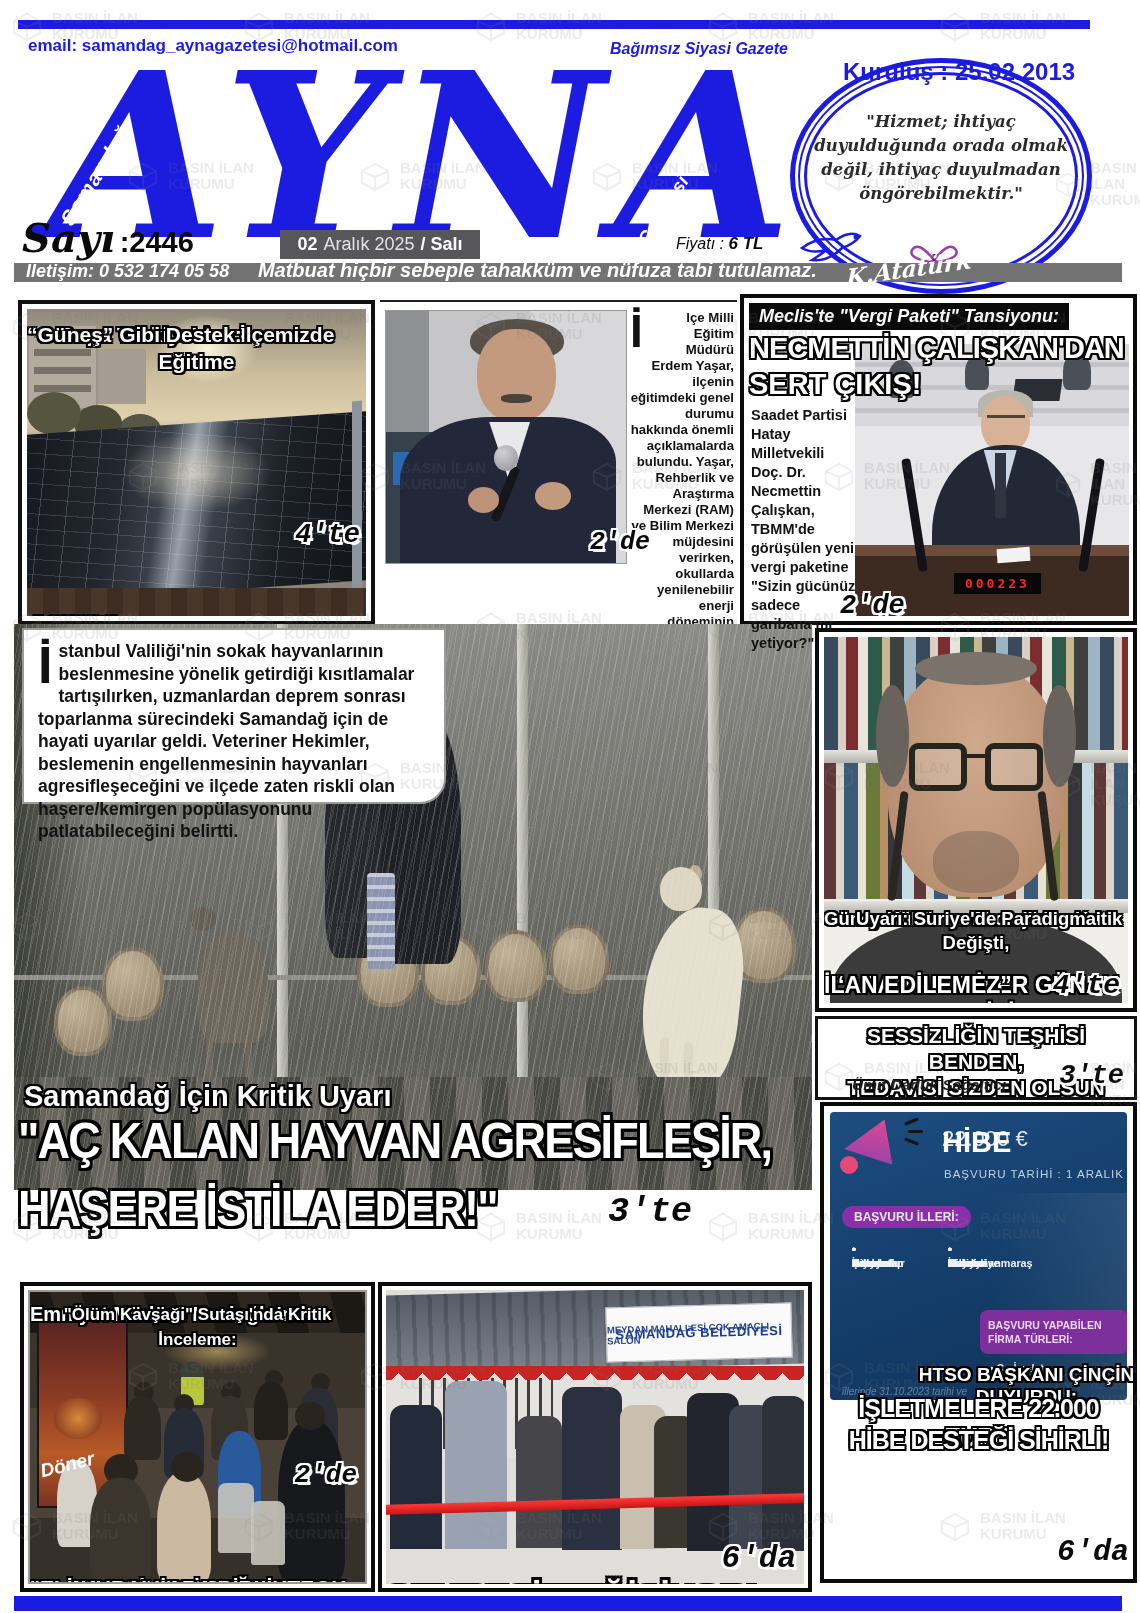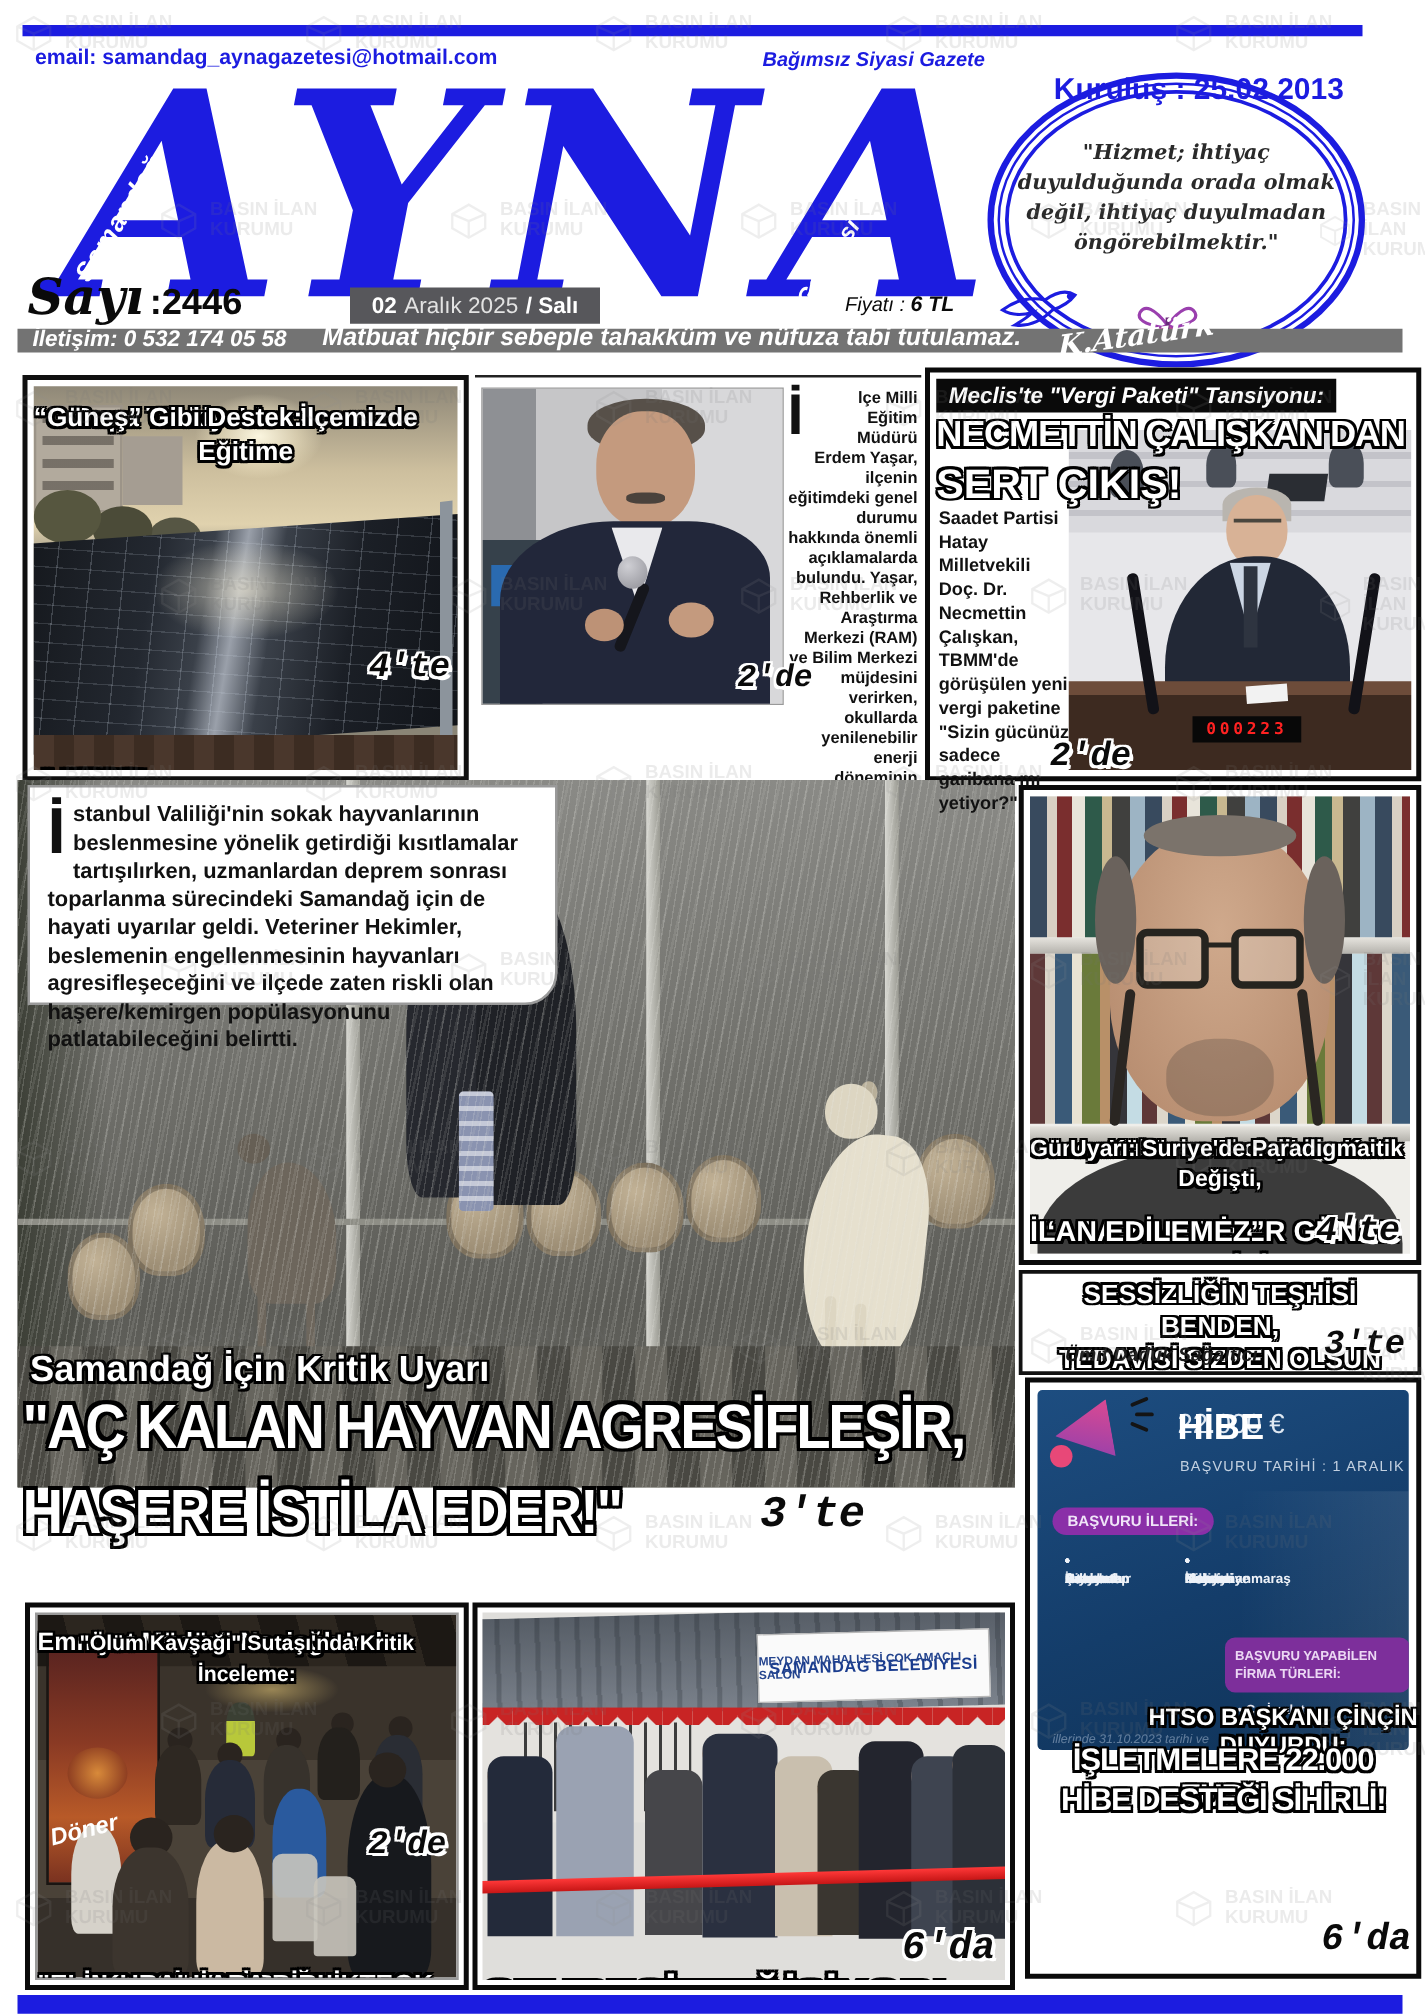--- a/index.html
+++ b/index.html
@@ -92,21 +92,21 @@
       font-size:13.2px;line-height:16px;text-align:right;}
   .edu-text::first-letter{float:left;font-size:46px;line-height:38px;font-weight:900;margin:2px 3px 0 0;}
   .edu-page{position:absolute;left:210px;top:226px;font-size:25px;z-index:4;}
   .edu-head{position:absolute;left:0;bottom:4px;width:100%;text-align:center;line-height:1.18;}
   .edu-head .l{font-size:18.5px;letter-spacing:-0.5px;display:block;}
   
   #sec-cal{left:740px;top:294px;width:397px;height:331px;border:4px solid #0a0a0a;box-sizing:border-box;background:#fff;}
   .cal-kick{position:absolute;left:5px;top:5px;background:#0a0a0a;color:#fff;font-weight:900;font-style:italic;
       font-size:18px;padding:3px 10px;z-index:5;}
   .cal-h1{position:absolute;left:5px;top:34px;font-size:29px;letter-spacing:-1px;z-index:5;white-space:nowrap;}
-  .cal-h2{position:absolute;left:5px;top:70px;font-size:33px;z-index:5;}
+  .cal-h2{position:absolute;left:5px;top:70px;font-size:29px;z-index:5;}
   #ph-cal{position:absolute;right:4px;top:46px;width:274px;height:272px;overflow:hidden;background:#e7e7ea;}
   .cal-rows{left:0;top:0;width:100%;height:30%;background:repeating-linear-gradient(180deg,#d9d9dd 0 18px,#c3c3c9 18px 23px);}
   .cal-fig{background:#4a4f58;border-radius:50% 50% 20% 20%;}
   .cal-lap{left:58%;top:13%;width:17%;height:8%;background:#2a2d33;transform:skewX(-8deg);}
   .m-hair{left:45%;top:17%;width:20%;height:10%;background:#b9b5af;border-radius:50% 50% 0 0;}
   .m-head{left:46%;top:19%;width:18%;height:21%;background:#d8b296;border-radius:48%;}
   .m-glass{left:48%;top:26%;width:14%;height:3%;border-top:3px solid #4a463e;}
   .m-body{left:28%;top:37%;width:54%;height:48%;background:#222836;border-radius:48% 48% 8% 8%/68% 68% 8% 8%;}
   .m-shirt{left:47%;top:39%;width:12%;height:22%;background:#ccd6e4;clip-path:polygon(0 0,100% 0,50% 100%);}
   .m-tie{left:51%;top:40%;width:4%;height:24%;background:#2e3440;}

